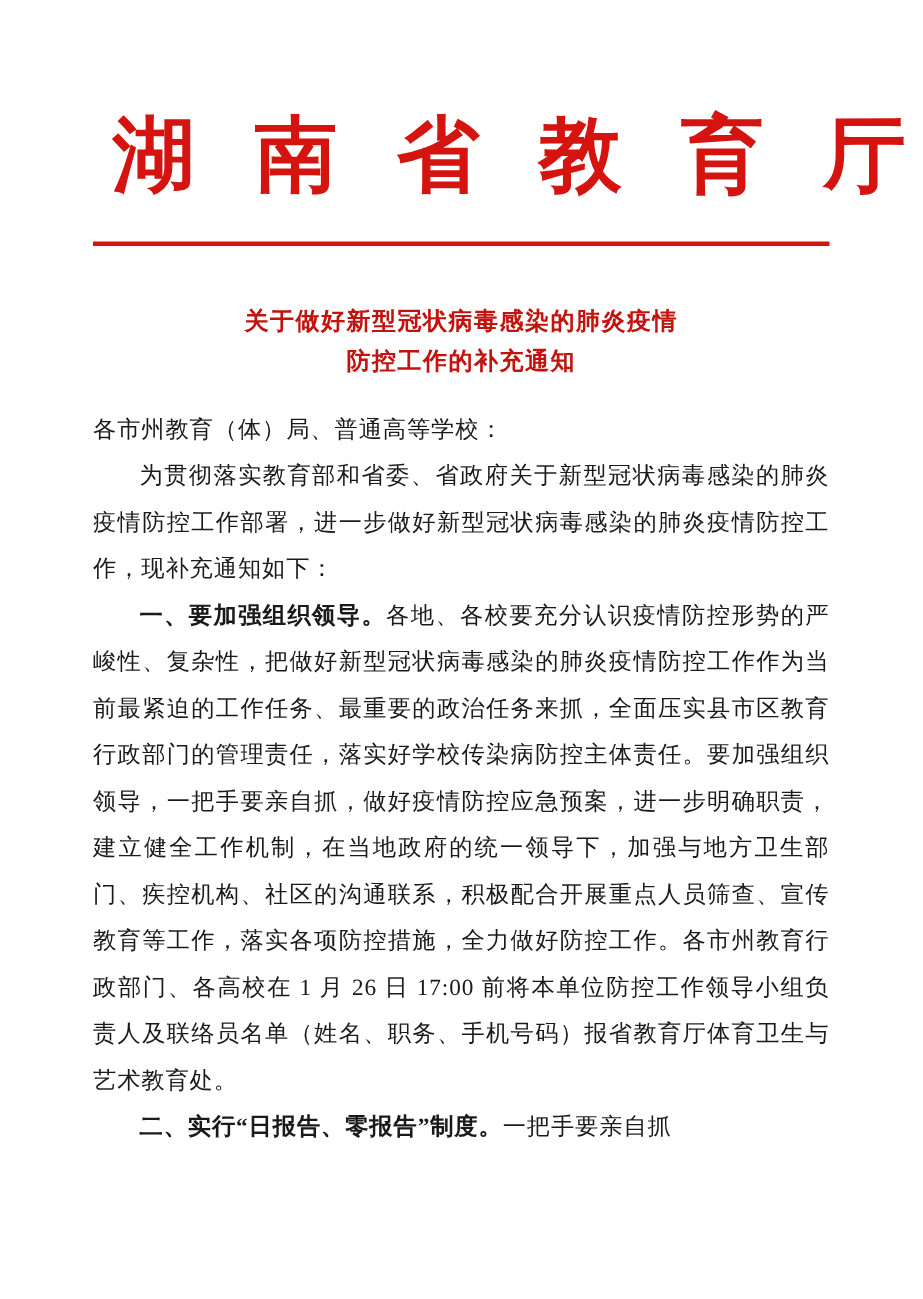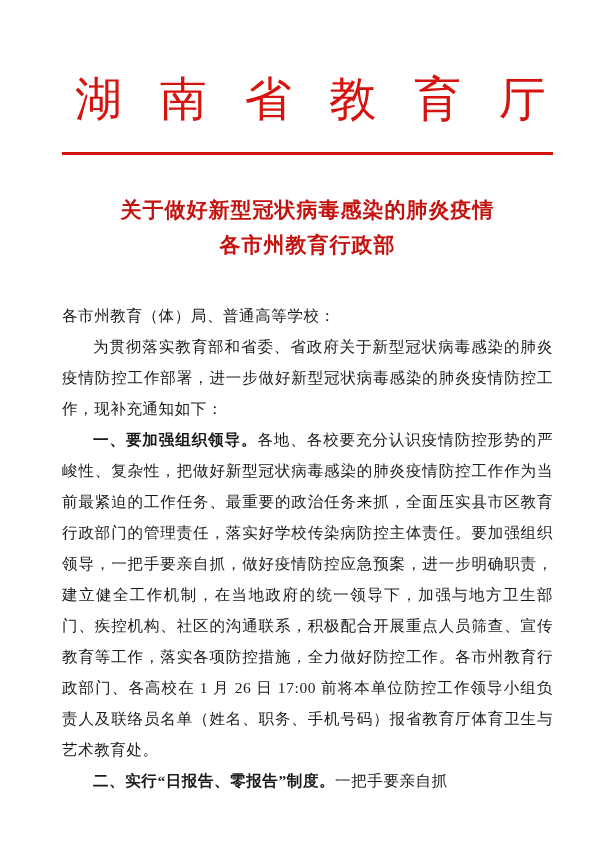--- a/index.html
+++ b/index.html
@@ -25,52 +25,52 @@
   }
 
   .letterhead {
     text-align: center;
     margin-top: 72px;
   }
 
   .letterhead-title {
     color: #d6140f;
     font-family: "Liberation Serif", "DejaVu Serif", serif;
-    font-weight: normal;
-    font-size: 47px;
+    font-weight: bold;
+    font-size: 55px;
     letter-spacing: 13px;
     line-height: 1.15;
     text-indent: 13px;
     white-space: nowrap;
   }
 
   .letterhead-rule {
     margin-top: 26px;
     height: 3px;
     background: #d6140f;
     width: 100%;
   }
 
   .doc-title {
     margin-top: 38px;
     text-align: center;
     color: #c3130f;
     font-weight: bold;
-    font-size: 21px;
+    font-size: 16px;
     line-height: 1.65;
     letter-spacing: 1px;
   }
 
   .doc-title .line {
     display: block;
     white-space: nowrap;
   }
 
   .doc-body {
-    margin-top: 38px;
+    margin-top: 16px;
     color: #1a1a1a;
     font-size: 15.5px;
     line-height: 2.0;
     text-align: justify;
     letter-spacing: 0.6px;
   }
 
   .doc-body p {
     margin: 0;
   }
@@ -101,21 +101,21 @@
 
 <div class="doc-page">
 
   <div class="letterhead">
     <div class="letterhead-title">湖 南 省 教 育 厅</div>
     <div class="letterhead-rule"></div>
   </div>
 
   <div class="doc-title">
     <span class="line">关于做好新型冠状病毒感染的肺炎疫情</span>
-    <span class="line">各市州教育行政部</span>
+    <span class="line">防控工作的补充通知</span>
   </div>
 
   <div class="doc-body">
     <p class="p-noindent">各市州教育（体）局、普通高等学校：</p>
     <p class="p-indent">为贯彻落实教育部和省委、省政府关于新型冠状病毒感染的肺炎疫情防控工作部署，进一步做好新型冠状病毒感染的肺炎疫情防控工作，现补充通知如下：</p>
     <p class="p-indent"><span class="bold-lead">一、要加强组织领导。</span><span>各地、各校要充分认识疫情防控形势的严峻性、复杂性，把做好新型冠状病毒感染的肺炎疫情防控工作作为当前最紧迫的工作任务、最重要的政治任务来抓，全面压实县市区教育行政部门的管理责任，落实好学校传染病防控主体责任。要加强组织领导，一把手要亲自抓，做好疫情防控应急预案，进一步明确职责，建立健全工作机制，在当地政府的统一领导下，加强与地方卫生部门、疾控机构、社区的沟通联系，积极配合开展重点人员筛查、宣传教育等工作，落实各项防控措施，全力做好防控工作。各市州教育行政部门、各高校在 1 月 26 日 17:00 前将本单位防控工作领导小组负责人及联络员名单（姓名、职务、手机号码）报省教育厅体育卫生与艺术教育处。</span></p>
     <p class="p-indent"><span class="bold-lead">二、实行“日报告、零报告”制度。</span><span>一把手要亲自抓</span></p>
   </div>
 
   <div class="highlight-rule"></div>

